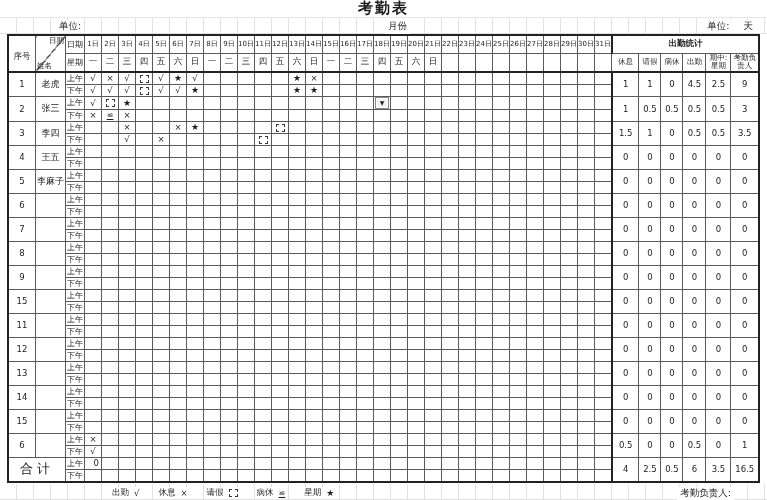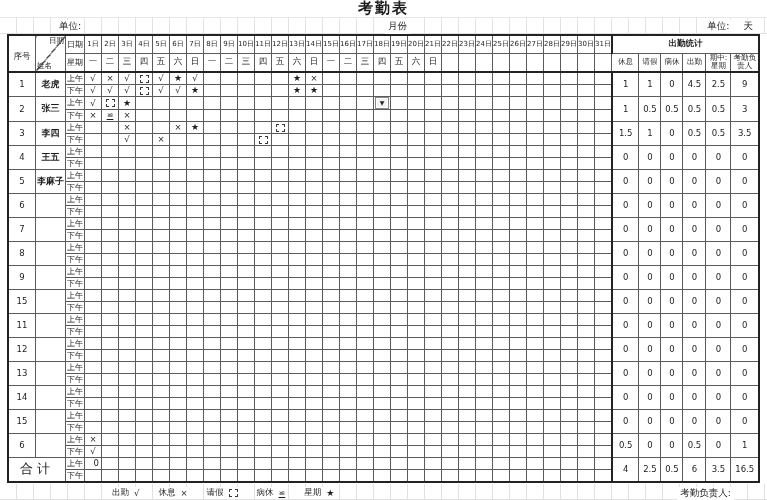--- a/index.html
+++ b/index.html
@@ -38,21 +38,21 @@
   th.wd-th{font-size:8.5px;}
   th.stats-head{font-size:8.5px;font-weight:bold;border-left:2px solid #222;}
   th.stat-col{font-size:7.5px;white-space:normal;word-break:break-all;line-height:1.15;padding:0 1px;}
   th.seq-th span{display:inline-block;width:26px;word-break:break-all;white-space:normal;font-size:8.5px;line-height:1.2;}
   th.diag-th{position:relative;background:
      linear-gradient(to bottom right,transparent calc(50% - 0.6px),#4a4a4a calc(50% - 0.6px) calc(50% + 0.6px),transparent calc(50% + 0.6px));}
   th.diag-th .dt{position:absolute;top:0px;right:1px;font-size:7.5px;}
   th.diag-th .db{position:absolute;bottom:0px;left:1px;font-size:7.5px;}
   th.pd-th{font-size:8px;}
   td.seq-cell{font-size:8.5px;}
-  td.name-cell{font-size:9px;letter-spacing:0px;font-weight:bold;}
+  td.name-cell{font-size:9px;letter-spacing:0px;}
   td.period-cell{font-size:8px;}
   td.stat-cell{font-size:8.5px;border-left-width:1px;}
   td.day-cell{font-size:8.5px;}
   td.first-stat{border-left:2px solid #222;}
   td.total-label{font-size:13px;letter-spacing:4px;}
   .sym-star{font-size:9px;}
   .sym-sick{text-decoration:underline;font-size:8px;}
   .sym-leave{display:inline-block;width:7px;height:6px;border:1px dashed #3a3a3a;vertical-align:middle;}
   .sym-lit{display:block;text-align:right;padding-right:2px;}
   .dd-btn{

